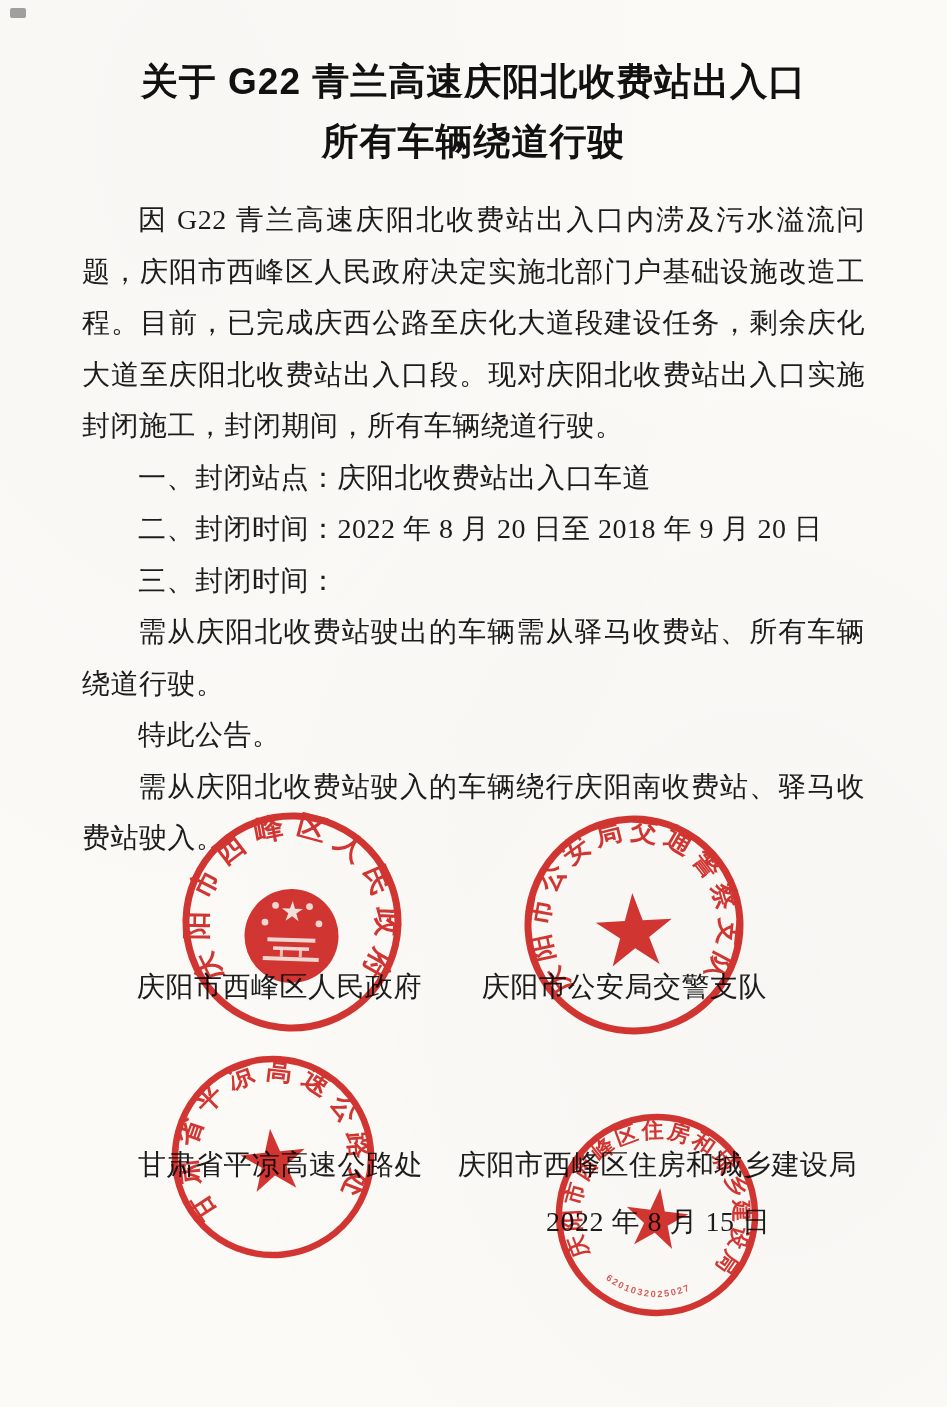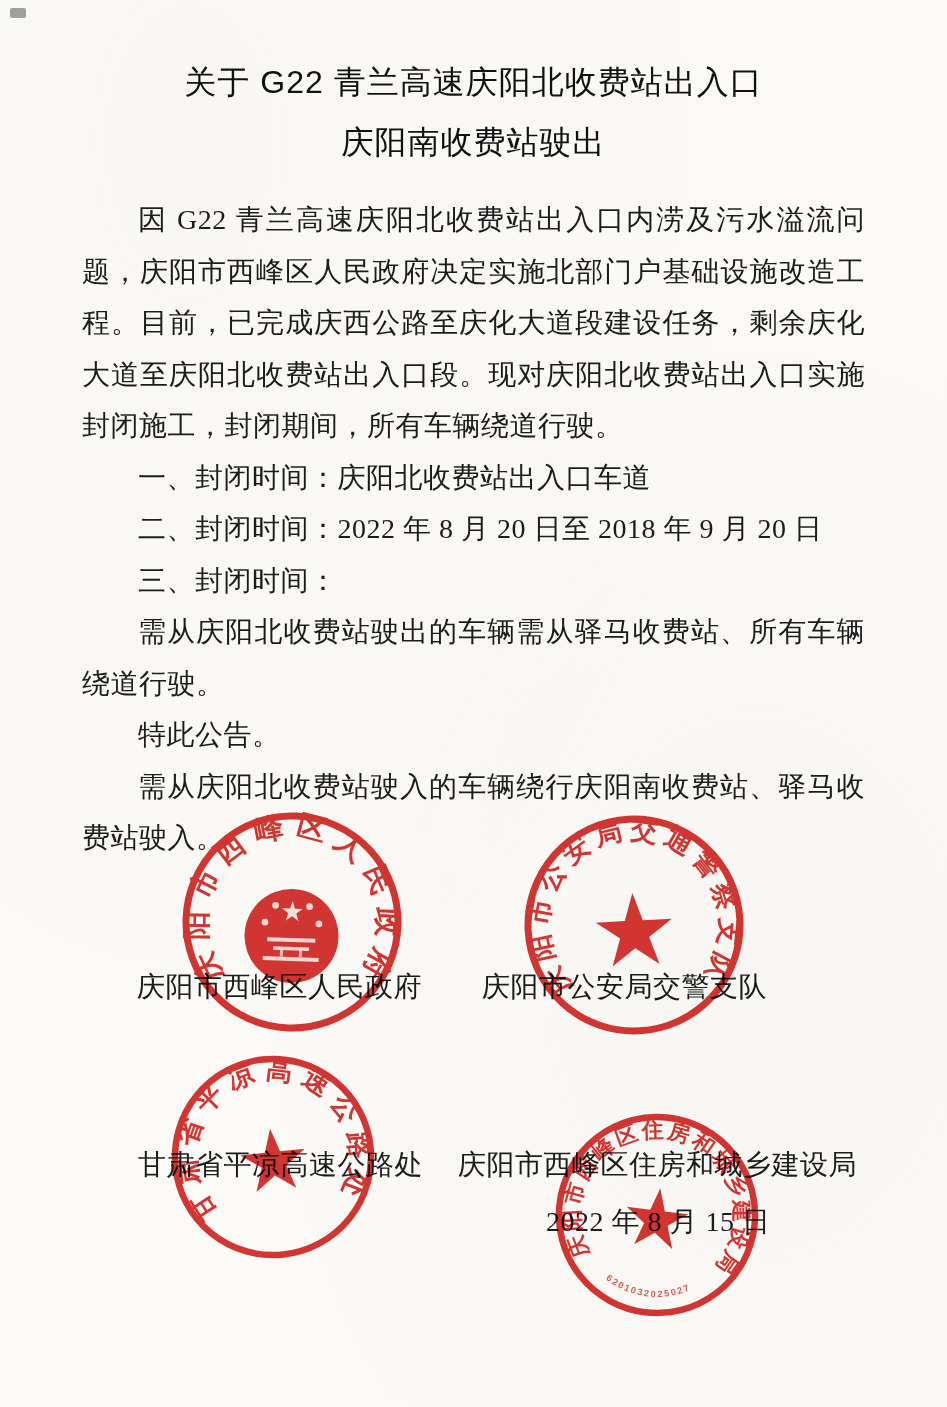--- a/index.html
+++ b/index.html
@@ -11,22 +11,22 @@
                      radial-gradient(ellipse at 80% 70%, rgba(0,0,0,0.015), transparent 55%);
     overflow:hidden;
     font-family:"Liberation Serif", serif;
     color:#1c1c1c;
   }
   .smudge{position:absolute;left:10px;top:8px;width:16px;height:10px;background:#555;opacity:.55;border-radius:2px;}
   .title{
     padding-top:52px;
     text-align:center;
     font-family:"Liberation Sans", sans-serif;
-    font-weight:normal;
-    font-size:32px;
+    font-weight:bold;
+    font-size:37px;
     line-height:60px;
     color:#111;
     letter-spacing:1px;
   }
   .content{
     margin:22px 82px 0 82px;
     font-size:28px;
     line-height:51.5px;
     text-align:justify;
     letter-spacing:.5px;
@@ -57,26 +57,26 @@
 </style>
 </head>
 <body>
 
 <div class="page">
 
   <div class="smudge"></div>
 
   <div class="title">
     <div>关于 G22 青兰高速庆阳北收费站出入口</div>
-    <div>庆阳南收费站驶出</div>
+    <div>所有车辆绕道行驶</div>
   </div>
 
   <div class="content">
     <p>因 G22 青兰高速庆阳北收费站出入口内涝及污水溢流问题，庆阳市西峰区人民政府决定实施北部门户基础设施改造工程。目前，已完成庆西公路至庆化大道段建设任务，剩余庆化大道至庆阳北收费站出入口段。现对庆阳北收费站出入口实施封闭施工，封闭期间，所有车辆绕道行驶。</p>
-    <p>一、封闭时间：庆阳北收费站出入口车道</p>
+    <p>一、封闭站点：庆阳北收费站出入口车道</p>
     <p>二、封闭时间：2022 年 8 月 20 日至 2018 年 9 月 20 日</p>
     <p>三、封闭时间：</p>
     <p>需从庆阳北收费站驶出的车辆需从驿马收费站、所有车辆绕道行驶。</p>
     <p>特此公告。</p>
     <p>需从庆阳北收费站驶入的车辆绕行庆阳南收费站、驿马收费站驶入。</p>
   </div>
 
   <div class="sig" style="left:137px;top:968px;">庆阳市西峰区人民政府</div>
   <div class="sig" style="left:482px;top:968px;">庆阳市公安局交警支队</div>
   <div class="sig" style="left:138px;top:1146px;">甘肃省平凉高速公路处</div>

